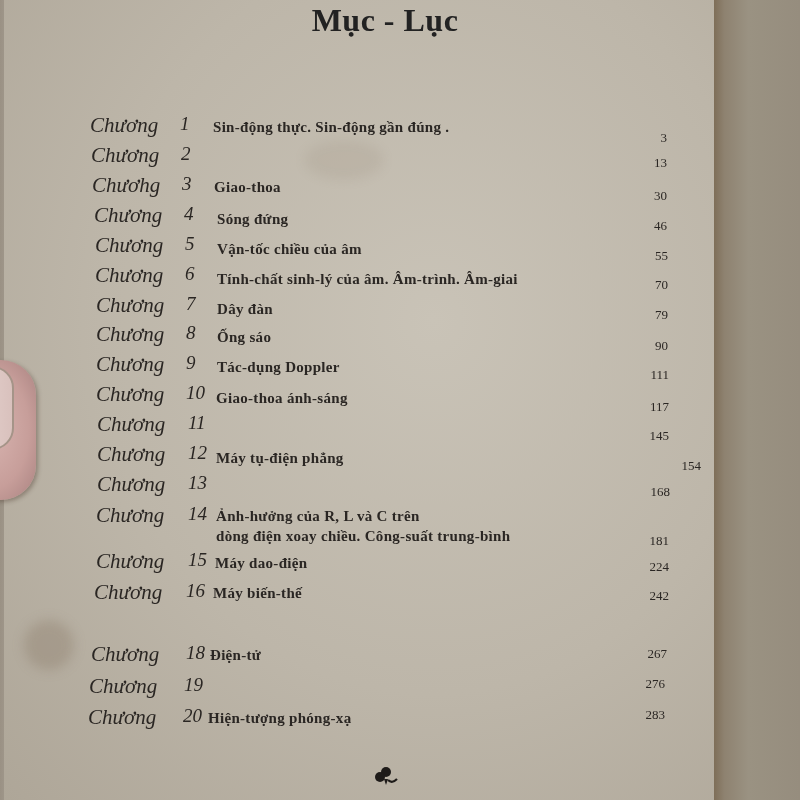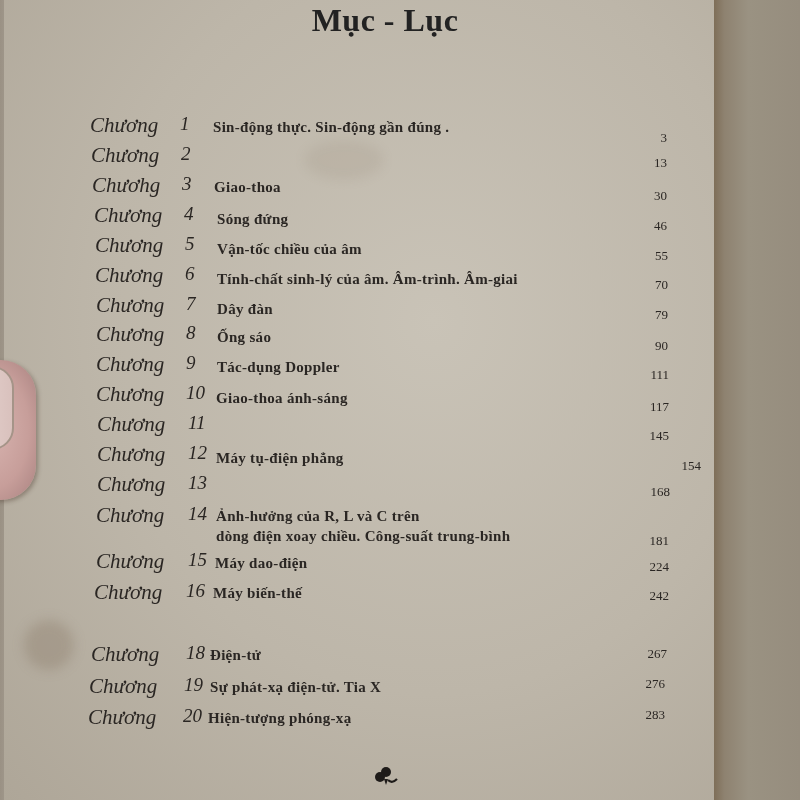--- a/index.html
+++ b/index.html
@@ -189,21 +189,20 @@
   <div class="row" style="top:642px">
     <span class="chap-word" style="left:91px">Chương</span>
     <span class="chap-num" style="left:186px">18</span>
     <span class="chap-title" style="left:210px; top:5px">Điện-tử</span>
     <span class="chap-page" style="left:627px; top:4px">267</span>
   </div>
 
   <div class="row" style="top:674px">
     <span class="chap-word" style="left:89px">Chương</span>
     <span class="chap-num" style="left:184px">19</span>
-    <span class="chap-title" style="left:210px; top:5px">Sự phát-xạ điện-tử.   Tia X</span>
     <span class="chap-page" style="left:625px; top:2px">276</span>
   </div>
 
   <div class="row" style="top:705px">
     <span class="chap-word" style="left:88px">Chương</span>
     <span class="chap-num" style="left:183px">20</span>
     <span class="chap-title" style="left:208px; top:5px">Hiện-tượng phóng-xạ</span>
     <span class="chap-page" style="left:625px; top:2px">283</span>
   </div>
 </div>

